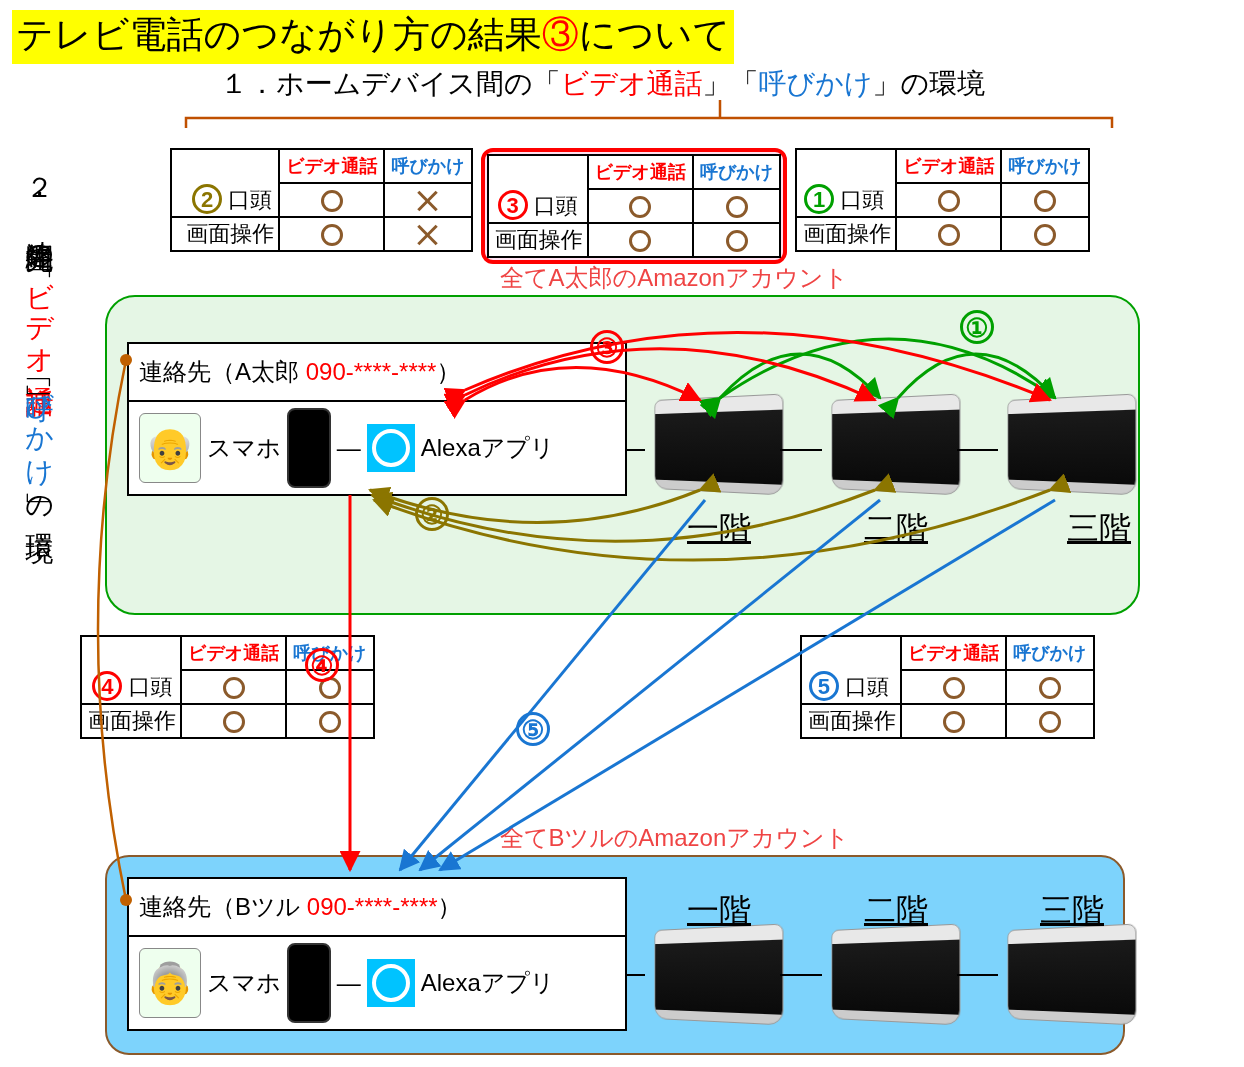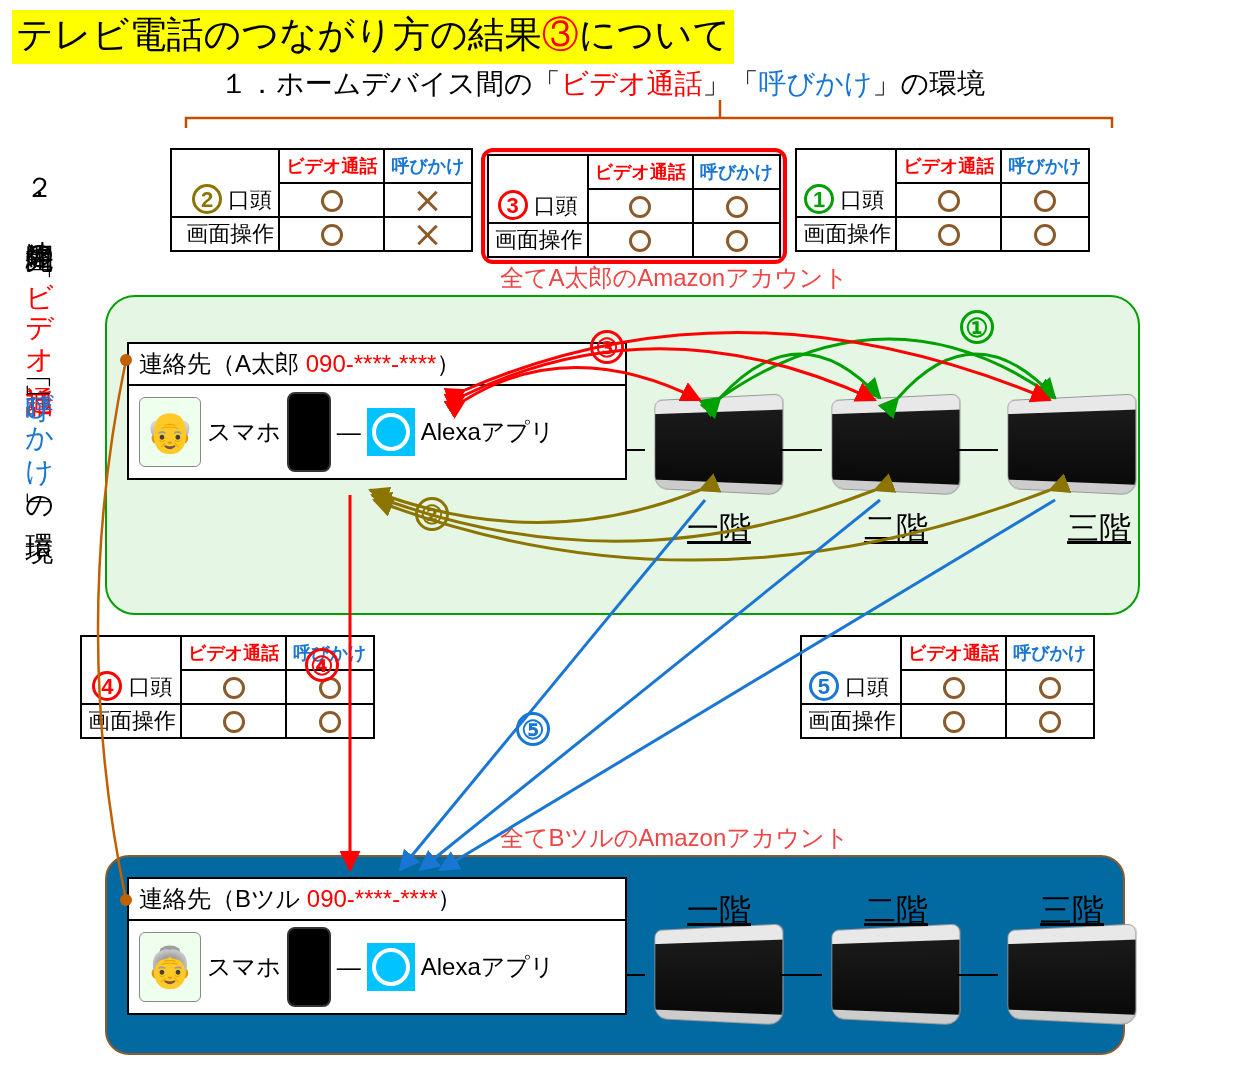--- a/index.html
+++ b/index.html
@@ -26,23 +26,23 @@
   .mark-o { display: inline-block; width: 22px; height: 22px; border: 3px solid #8b5a2b; border-radius: 50%; vertical-align: middle; }
   .mark-x { display: inline-block; width: 22px; height: 22px; position: relative; vertical-align: middle; }
   .mark-x::before, .mark-x::after { content: ""; position: absolute; left: 9px; top: -2px; width: 3px; height: 26px; background: #8b5a2b; }
   .mark-x::before { transform: rotate(45deg); }
   .mark-x::after { transform: rotate(-45deg); }
   .frame3 { border: 4px solid #ff0000 !important; border-radius: 12px; background: #ffe0f0; padding: 2px; }
   .frame3 table { background: #fff; }
   .dev-label { position: absolute; background: #fff5e5; border: 1px solid #000; font-size: 24px; padding: 2px 10px; }
   .acct-label { position: absolute; color: #ef4444; font-size: 24px; }
   .group-a { position: absolute; left: 105px; top: 295px; width: 1035px; height: 320px; border: 2px solid #00a000; border-radius: 30px; background: #e5f6e5; }
-  .group-b { position: absolute; left: 105px; top: 855px; width: 1020px; height: 200px; border: 2px solid #8b5a2b; border-radius: 24px; background: #0369a1; }
+  .group-b { position: absolute; left: 105px; top: 855px; width: 1020px; height: 200px; border: 2px solid #8b5a2b; border-radius: 24px; background: #7dd3fc; }
   .contact-box { position: absolute; border: 2px solid #000; background: #fff; }
-  .contact-hdr { border-bottom: 2px solid #000; padding: 4px 10px; font-size: 24px; }
+  .contact-hdr { border-bottom: 2px solid #000; padding: 12px 10px; font-size: 24px; }
   .contact-hdr .phone { color: #ff0000; }
   .contact-body { display: flex; align-items: center; padding: 6px 10px; gap: 6px; font-size: 24px; }
   .avatar { width: 62px; height: 70px; border: 1px solid #888; background: #efe; border-radius: 6px; display: flex; align-items: center; justify-content: center; font-size: 40px; }
   .phone-icon { width: 44px; height: 80px; background: #000; border-radius: 8px; border: 2px solid #333; }
   .alexa-icon { width: 48px; height: 48px; background: #00c3ff; display: flex; align-items: center; justify-content: center; }
   .alexa-icon::after { content: ""; width: 30px; height: 30px; border: 4px solid #fff; border-radius: 50%; }
   .echo { position: absolute; width: 135px; height: 95px; }
   .echo-screen { width: 100%; height: 100%; background: linear-gradient(#e8e8e8 0%, #e8e8e8 15%, #1a1a1a 15%, #0a0a0a 90%, #ccc 90%); border-radius: 8px 8px 14px 14px; transform: perspective(300px) rotateY(-18deg); border: 1px solid #999; }
   .echo-label { position: absolute; font-size: 32px; text-decoration: underline; }
   .svg-layer { position: absolute; left: 0; top: 0; width: 1244px; height: 1067px; pointer-events: none; }

